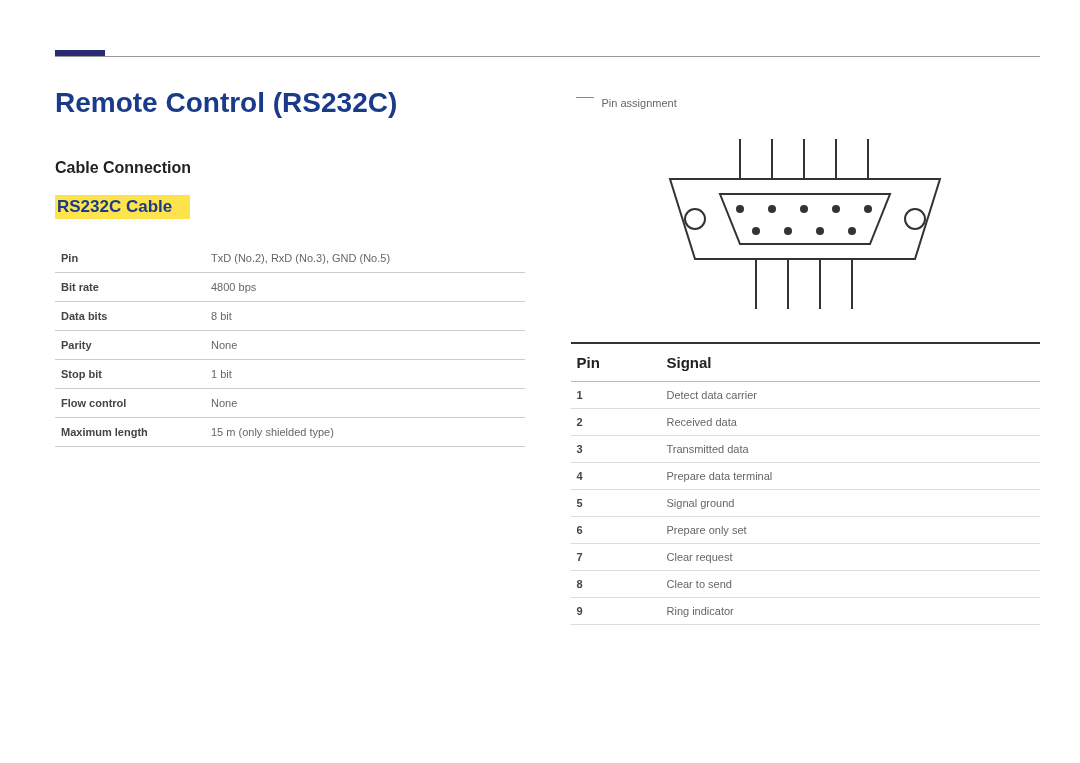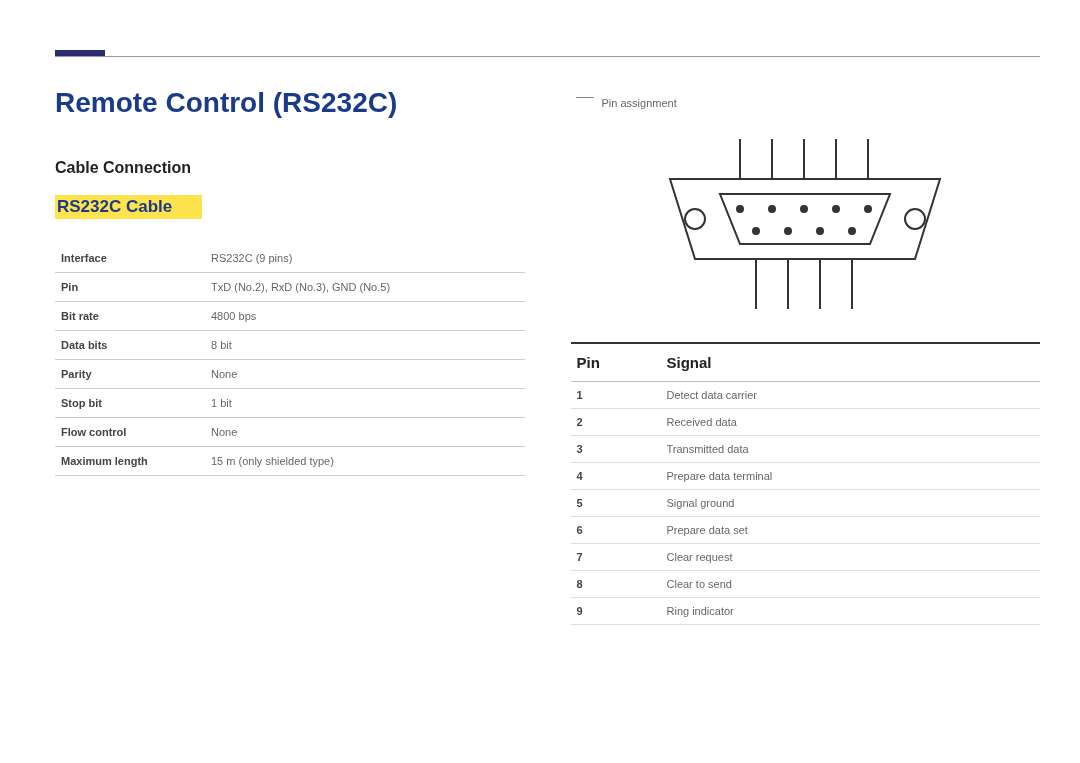--- a/index.html
+++ b/index.html
@@ -50,21 +50,21 @@
     font-weight: bold;
     color: #222;
     margin: 0 0 18px 0;
   }
   .highlighted {
     font-size: 17px;
     font-weight: bold;
     color: #1a3a8a;
     background: #ffe34c;
     display: inline-block;
-    padding: 2px 30px 2px 2px;
+    padding: 2px 18px 2px 2px;
     margin: 0 0 25px 0;
   }
   table.spec {
     width: 100%;
     border-collapse: collapse;
   }
   table.spec td {
     padding: 8px 6px;
     border-bottom: 1px solid #ccc;
     font-size: 11px;
@@ -131,24 +131,20 @@
 
   <div class="columns">
 
     <div class="col-left">
       <h1 class="section-title">Remote Control (RS232C)</h1>
       <h2 class="section-sub">Cable Connection</h2>
       <div class="highlighted">RS232C Cable</div>
 
       <table class="spec">
         <tbody>
-            <tr>
-          <td class="k">Interface</td>
-          <td class="v">RS232C (9 pins)</td>
-        </tr>
         <tr>
           <td class="k">Pin</td>
           <td class="v">TxD (No.2), RxD (No.3), GND (No.5)</td>
         </tr>
         <tr>
           <td class="k">Bit rate</td>
           <td class="v">4800 bps</td>
         </tr>
         <tr>
           <td class="k">Data bits</td>
@@ -236,21 +232,21 @@
         <tr>
               <td class="pn">4</td>
               <td>Prepare data terminal</td>
             </tr>
         <tr>
               <td class="pn">5</td>
               <td>Signal ground</td>
             </tr>
         <tr>
               <td class="pn">6</td>
-              <td>Prepare data set</td>
+              <td>Prepare only set</td>
             </tr>
         <tr>
               <td class="pn">7</td>
               <td>Clear request</td>
             </tr>
         <tr>
               <td class="pn">8</td>
               <td>Clear to send</td>
             </tr>
         <tr>

